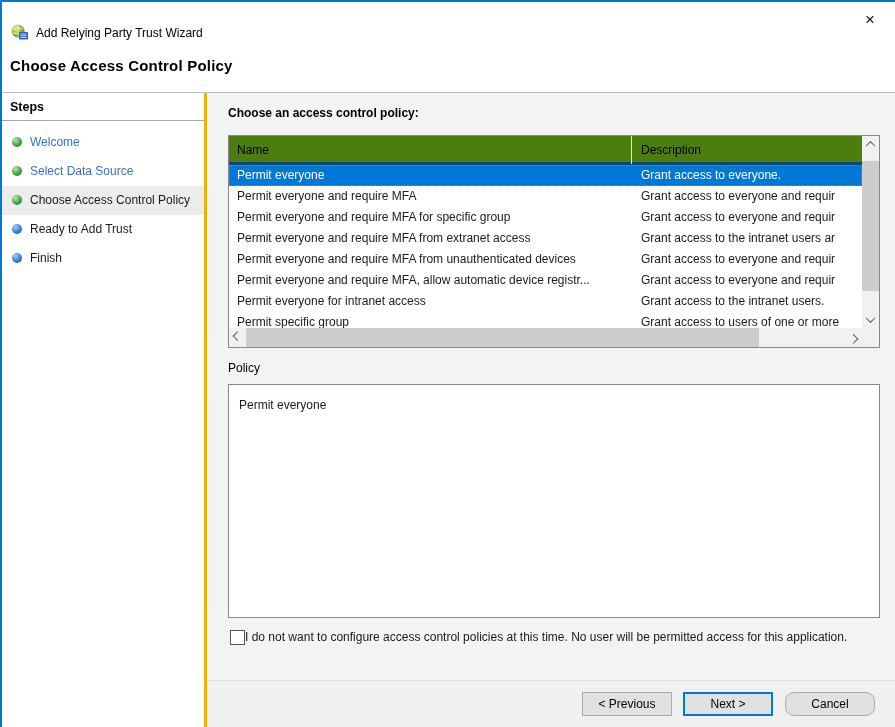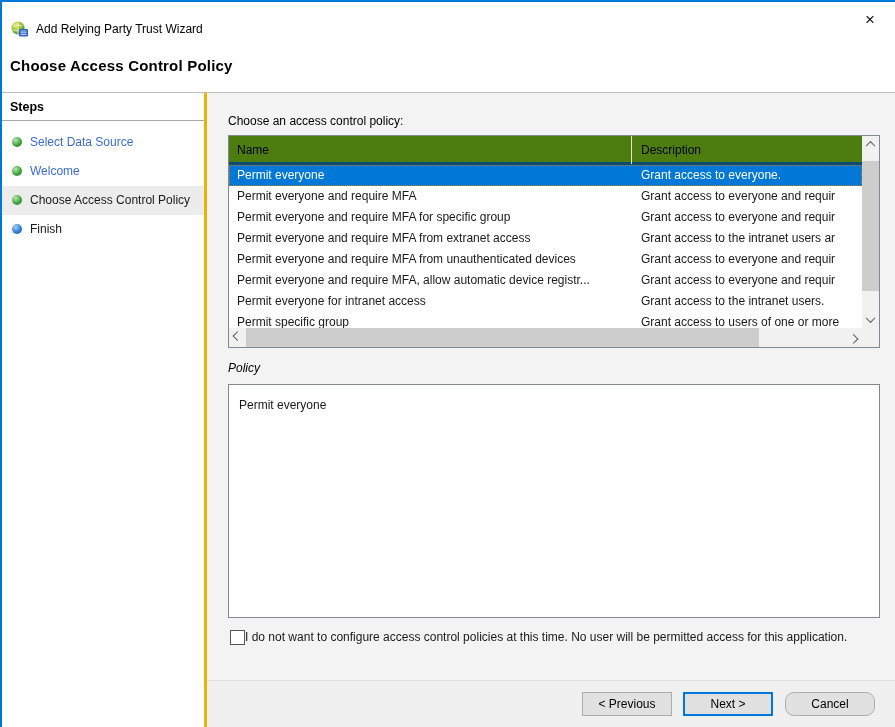--- a/index.html
+++ b/index.html
@@ -3,21 +3,21 @@
 <meta charset="utf-8">
 <style>
   html,body{margin:0;padding:0;background:#cfcfcf;}
   .window{position:relative;width:895px;height:727px;background:#fff;overflow:hidden;
           font-family:"Liberation Sans",sans-serif;font-size:12px;color:#1a1a1a;}
   .border-top{position:absolute;left:0;top:0;width:895px;height:2px;background:#0078d7;}
   .border-left{position:absolute;left:0;top:0;width:2px;height:727px;background:#0078d7;}
 
   
   .titlebar{position:absolute;left:2px;top:2px;width:891px;height:38px;background:#fff;
-            display:flex;align-items:center;padding-left:9px;box-sizing:border-box;margin-top:8px;}
+            display:flex;align-items:flex-end;padding-left:9px;box-sizing:border-box;}
   .app-icon{width:18px;height:16px;margin-right:7px;flex:0 0 auto;}
   .win-title{font-size:12px;color:#000;}
   .close-btn{position:absolute;right:8px;top:5px;width:34px;height:30px;display:flex;
              align-items:center;justify-content:center;font-size:17px;font-weight:300;
              color:#111;cursor:pointer;background:transparent;border:none;}
 
   
   .page-header{position:absolute;left:2px;top:40px;width:893px;height:53px;background:#fff;
                border-bottom:1px solid #bdbdbd;box-sizing:border-box;}
   .page-title{position:absolute;left:8px;top:17px;font-size:15px;font-weight:bold;color:#000;letter-spacing:.2px;}
@@ -31,21 +31,21 @@
   .step-item{position:relative;padding:7px 6px 7px 28px;line-height:15px;cursor:pointer;}
   .step-item .bullet{position:absolute;left:10px;top:9px;width:10px;height:10px;border-radius:50%;}
   .bullet.done{background:radial-gradient(circle at 35% 30%,#b9e8ae,#44a33f 55%,#1f7a1f);}
   .bullet.upcoming{background:radial-gradient(circle at 35% 30%,#aacdf3,#2f7fd4 55%,#10559e);}
   .step-item.done{color:#3b6cd4;}
   .step-item.current{background:#ececec;color:#1a1a1a;}
   .step-item.upcoming{color:#1a1a1a;}
 
   
   .main{position:absolute;left:207px;top:93px;width:688px;height:634px;background:#f3f3f3;}
-  .list-label{position:absolute;left:21px;top:21px;color:#000;}
+  .list-label{position:absolute;left:21px;top:13px;color:#000;font-weight:bold;}
 
   
   .acp-table{position:absolute;left:21px;top:42px;width:652px;height:213px;background:#fff;
              border:1px solid #828790;box-sizing:border-box;overflow:hidden;}
   .thead{position:absolute;left:0;top:0;width:650px;height:29px;background:#4d7c0f;
          border-bottom:3px solid #0c4a6e;box-sizing:border-box;}
   .th-name{position:absolute;left:8px;top:7px;color:#000;}
   .th-desc{position:absolute;left:412px;top:7px;color:#000;}
   .col-sep{position:absolute;left:402px;top:0;width:1px;height:28px;background:#e0e0e0;}
   .rows{position:absolute;left:0;top:29px;width:633px;height:163px;overflow:hidden;}
@@ -62,21 +62,21 @@
   .scroll-corner{position:absolute;left:633px;top:192px;width:17px;height:19px;background:#f1f1f1;}
   .arrow{position:absolute;width:17px;height:17px;display:flex;align-items:center;justify-content:center;cursor:pointer;}
   .harrow{height:19px;}
   .chev{display:inline-block;width:6px;height:6px;border-left:1.4px solid #555;border-top:1.4px solid #555;}
   .chev.up{transform:rotate(45deg) translate(1px,1px);}
   .chev.down{transform:rotate(225deg) translate(1px,1px);}
   .chev.left{transform:rotate(-45deg) translate(1px,-1px);}
   .chev.right{transform:rotate(135deg) translate(1px,-1px);}
 
   
-  .policy-label{position:absolute;left:21px;top:268px;color:#000;font-style:italic;}
+  .policy-label{position:absolute;left:21px;top:268px;color:#000;}
   .policy-box{position:absolute;left:21px;top:291px;width:652px;height:234px;background:#fff;
               border:1px solid #828790;box-sizing:border-box;padding:13px 10px;}
 
   
   .checkbox-row{position:absolute;left:23px;top:536px;display:flex;align-items:flex-start;}
   .checkbox{width:13px;height:13px;border:1px solid #555;background:#fff;margin-top:1px;flex:0 0 auto;cursor:pointer;}
   .checkbox-label{margin-left:0;width:606px;line-height:17px;}
 
   
   .footer{position:absolute;left:0;top:587px;width:688px;height:47px;background:#f0f0f0;
@@ -115,29 +115,33 @@
 
   <div class="page-header">
     <div class="page-title">Choose Access Control Policy</div>
   </div>
 
   <div class="sidebar">
     <div class="steps-heading">Steps</div>
     <div class="step-list">
       <div class="step-item done">
         <span class="bullet done"></span>
-        <span>Select Data Source</span>
+        <span>Welcome</span>
       </div>
       <div class="step-item done">
         <span class="bullet done"></span>
-        <span>Welcome</span>
+        <span>Select Data Source</span>
       </div>
       <div class="step-item current">
         <span class="bullet done"></span>
         <span>Choose Access Control Policy</span>
+      </div>
+      <div class="step-item upcoming">
+        <span class="bullet upcoming"></span>
+        <span>Ready to Add Trust</span>
       </div>
       <div class="step-item upcoming">
         <span class="bullet upcoming"></span>
         <span>Finish</span>
       </div>
     </div>
   </div>
 
   <div class="main">
     <div class="list-label">Choose an access control policy:</div>

